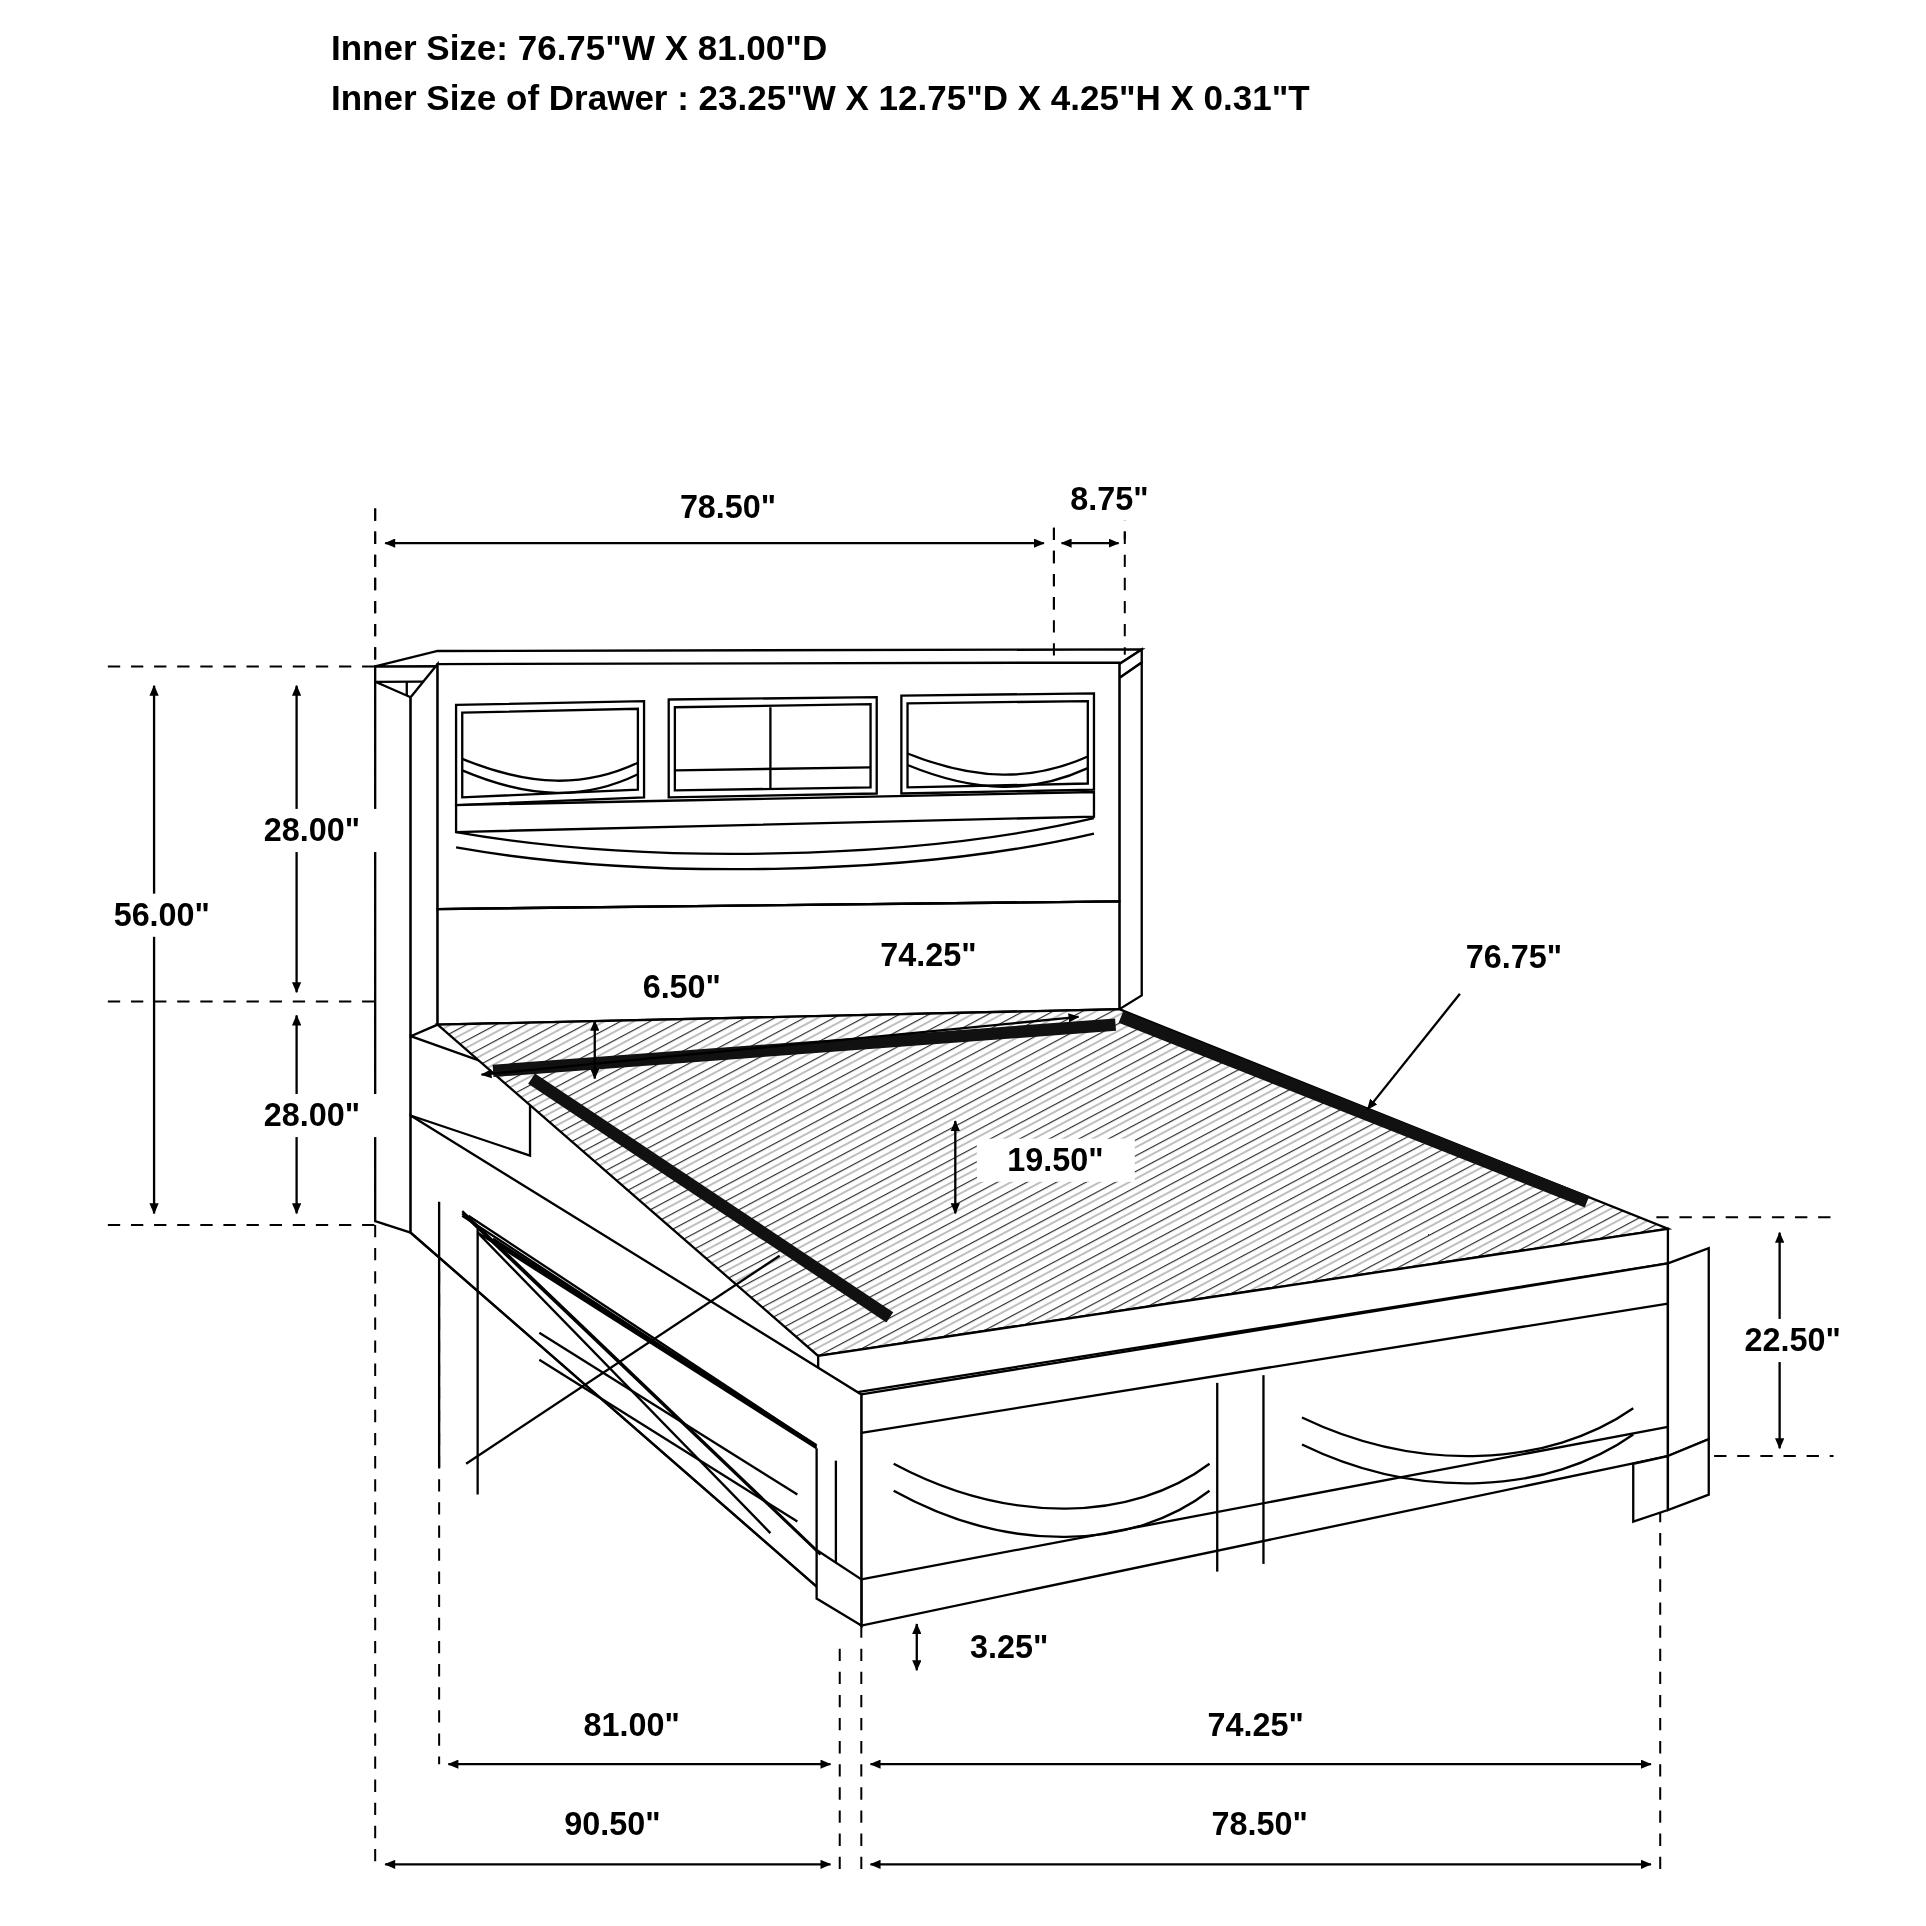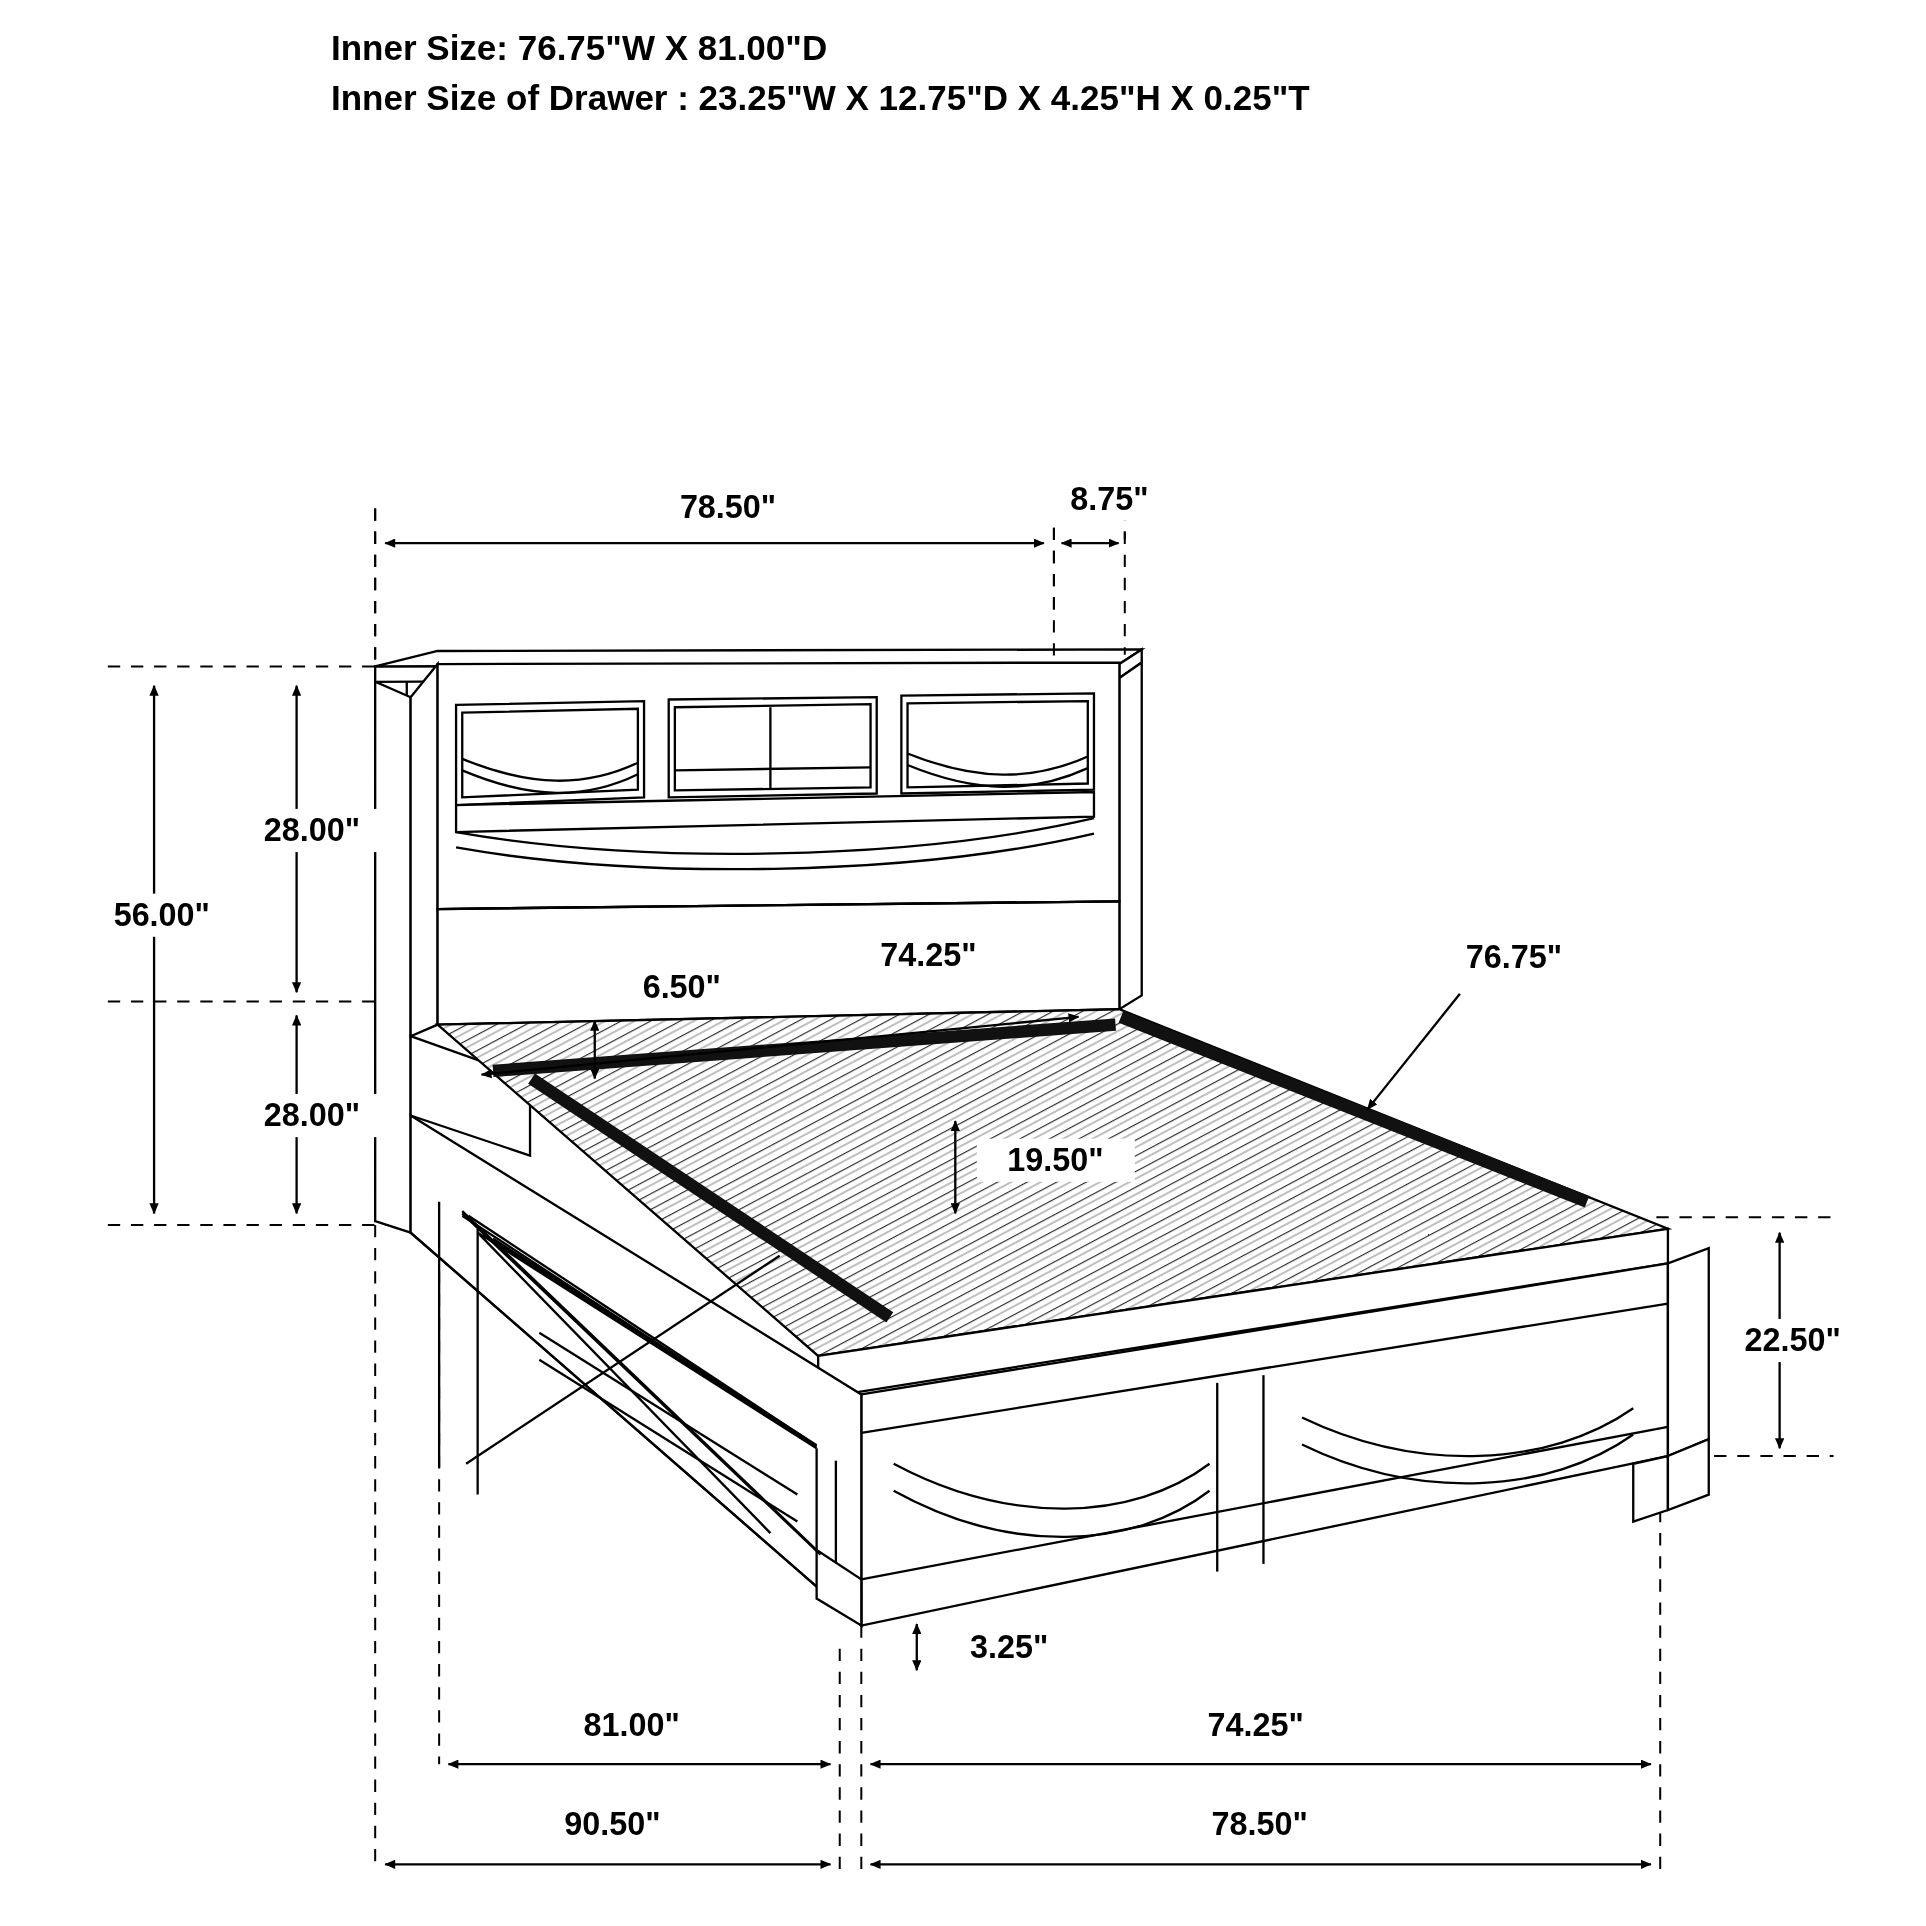--- a/index.html
+++ b/index.html
@@ -49,21 +49,21 @@
     fill: #000;
   }
 </style>
 </head>
 <body>
 
 <div id="diagram-root">
 
   <div class="header-block">
     <div class="header-line">Inner Size: 76.75"W X 81.00"D</div>
-    <div class="header-line">Inner Size of Drawer : 23.25"W X 12.75"D X 4.25"H X 0.25"T</div>
+    <div class="header-line">Inner Size of Drawer : 23.25"W X 12.75"D X 4.25"H X 0.31"T</div>
   </div>
 
   <svg class="canvas" viewBox="0 0 2500 2500">
     <defs>
       <marker id="arrR" markerWidth="16" markerHeight="16" refX="13" refY="6" orient="auto" markerUnits="userSpaceOnUse">
         <path d="M0,0 L14,6 L0,12 z" fill="#000"></path>
       </marker>
       <marker id="arrL" markerWidth="16" markerHeight="16" refX="1" refY="6" orient="auto" markerUnits="userSpaceOnUse">
         <path d="M14,0 L0,6 L14,12 z" fill="#000"></path>
       </marker>

